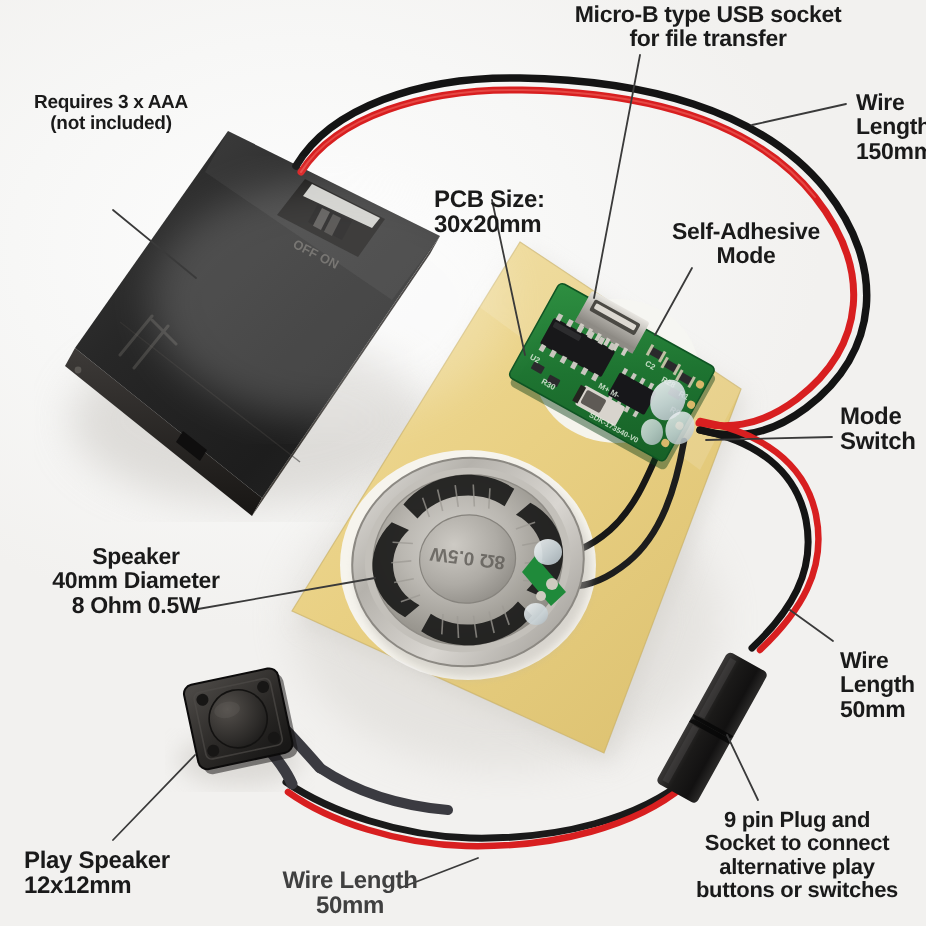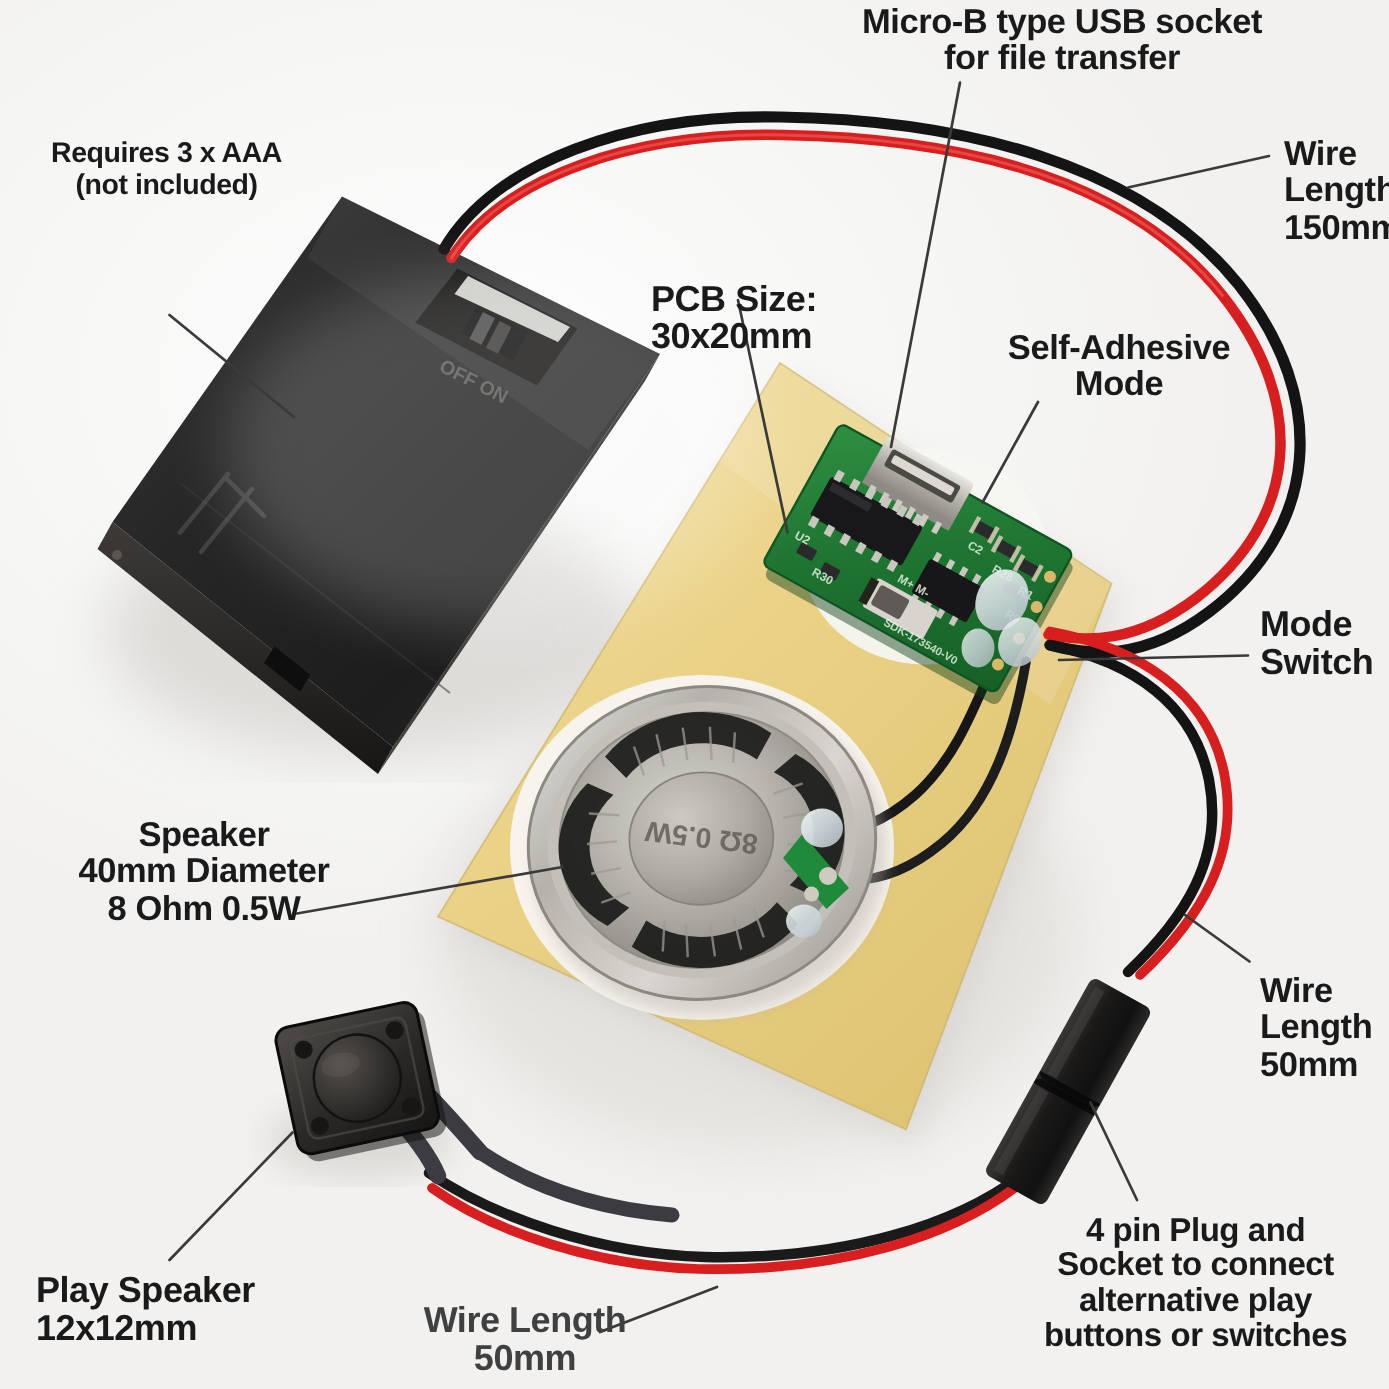--- a/index.html
+++ b/index.html
@@ -410,19 +410,19 @@
       <div class="lbl ta-c" style="left: 30px; top: 544px; width: 212px; font-size: 23px; color: rgb(26, 26, 26);"><span>Speaker
 40mm Diameter
 8 Ohm 0.5W</span></div>
       <div class="lbl ta-l" style="left: 840px; top: 648px; width: 110px; font-size: 23px; color: rgb(26, 26, 26);"><span>Wire
 Length
 50mm</span></div>
       <div class="lbl ta-l" style="left: 24px; top: 848px; width: 210px; font-size: 24px; color: rgb(26, 26, 26);"><span>Play Speaker
 12x12mm</span></div>
       <div class="lbl ta-c" style="left: 250px; top: 868px; width: 200px; font-size: 24px; color: #404040;"><span>Wire Length
 50mm</span></div>
-      <div class="lbl ta-c" style="left: 672px; top: 808px; width: 250px; font-size: 22px; color: rgb(26, 26, 26);"><span>4 pin Plug and
+      <div class="lbl ta-c" style="left: 672px; top: 808px; width: 250px; font-size: 22px; color: rgb(26, 26, 26);"><span>9 pin Plug and
 Socket to connect
 alternative play
 buttons or switches</span></div>
     </div>
 
 </div>
 
 </body></html>

